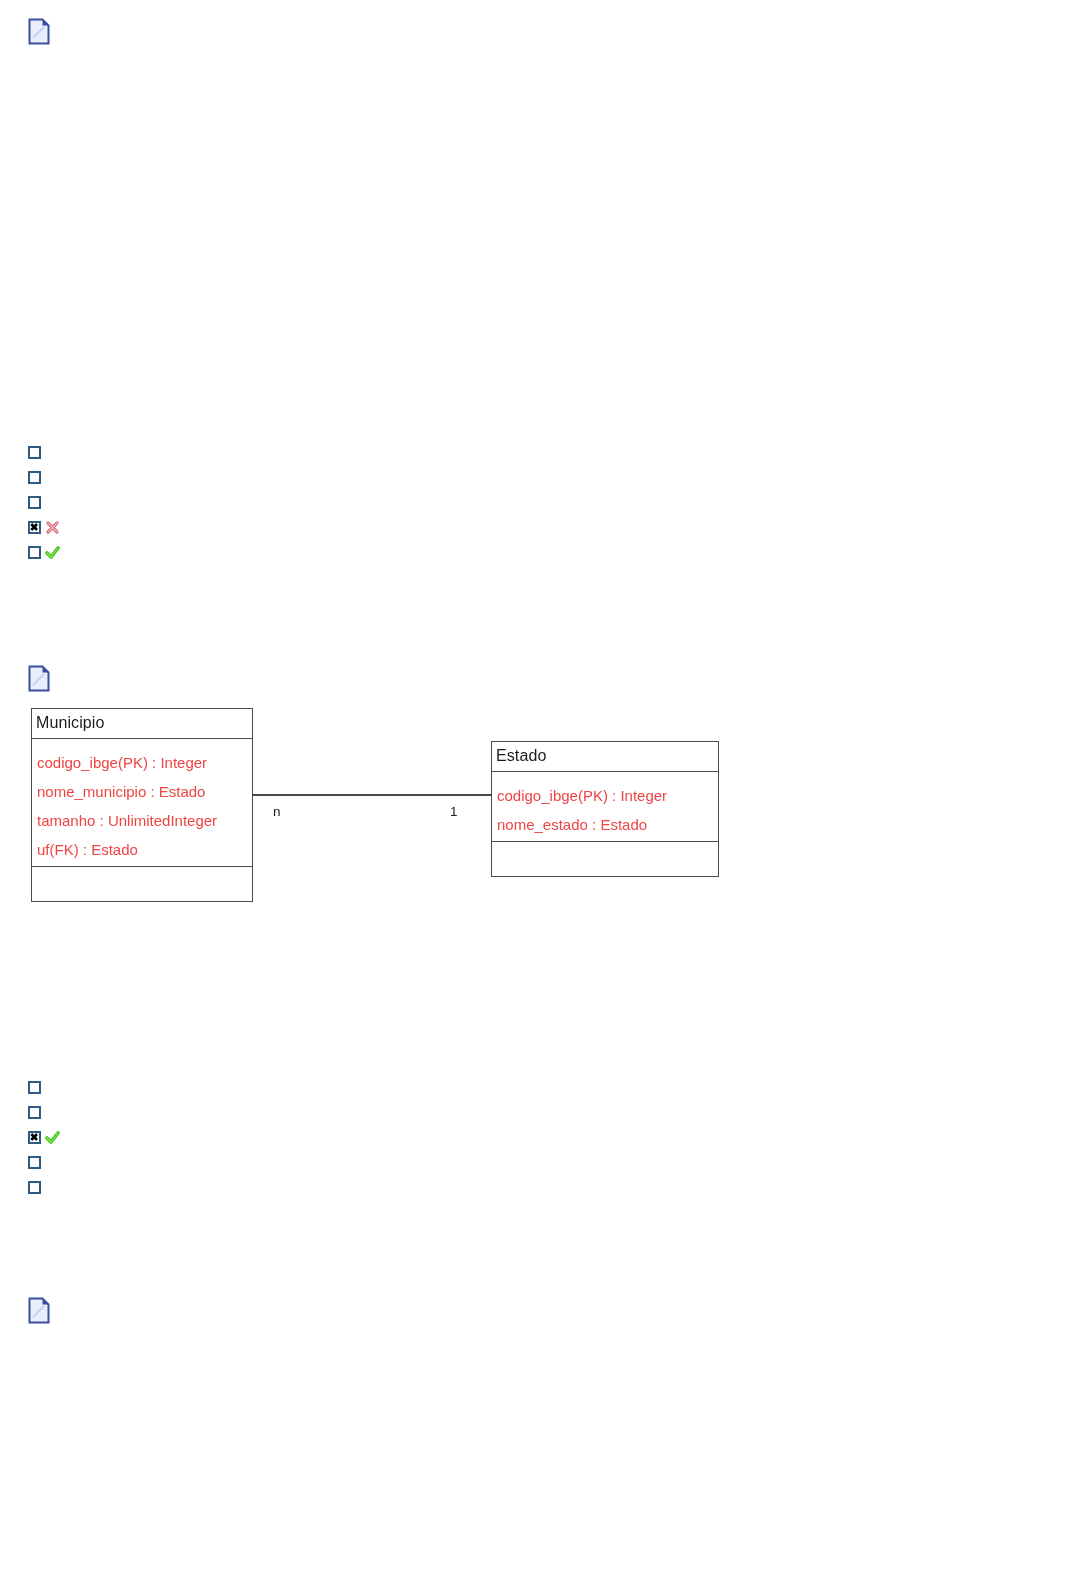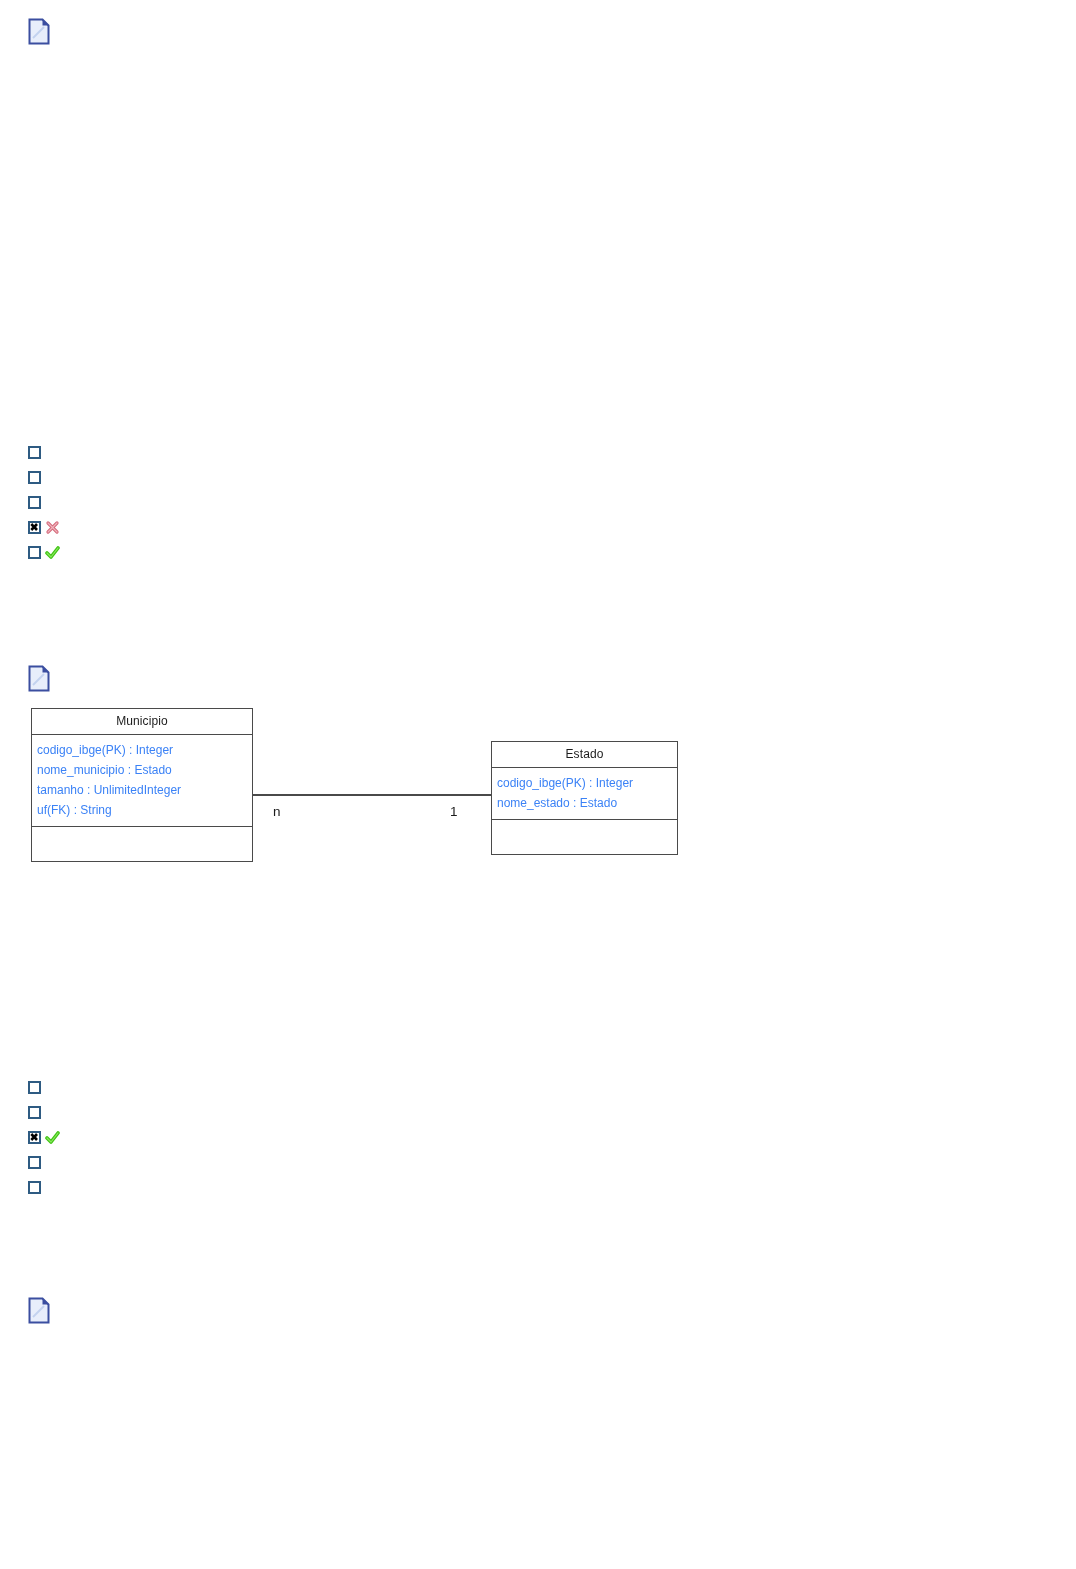--- a/index.html
+++ b/index.html
@@ -72,38 +72,39 @@
     width: 1076px;
     height: 220px;
   }
   .uml-class {
     position: absolute;
     box-sizing: border-box;
     border: 1.5px solid #4a4a4a;
     background: #ffffff;
   }
   .uml-name {
-    text-align: center;
-    font-family: "Liberation Sans", sans-serif;
-    font-size: 12px;
+    text-align: left;
+    font-family: "Liberation Sans", sans-serif;
+    font-size: 16px;
     color: #1c1c1c;
     padding: 5px 4px 6px 4px;
     border-bottom: 1.5px solid #4a4a4a;
     letter-spacing: 0.1px;
   }
   .uml-attrs {
     border-bottom: 1.5px solid #4a4a4a;
     padding: 5px 5px 6px 5px;
   }
   .uml-attr {
     font-family: "Liberation Sans", sans-serif;
-    font-size: 12px;
+    font-size: 15px;
     line-height: 20px;
-    color: #3b82f6;
+    color: #ef4444;
     white-space: nowrap;
+    margin-top: 9px;
   }
   .uml-ops {
     height: 34px;
   }
 
   .assoc-line {
     position: absolute;
     background: #4a4a4a;
     height: 1.5px;
   }
@@ -180,26 +181,26 @@
   <div class="assoc-line" style="left:250px; top:94px; width:248px;"></div>
   <div class="assoc-label" style="left:273px; top:104px;">n</div>
   <div class="assoc-label" style="left:450px; top:104px;">1</div>
 
   <div class="uml-class" style="left:31px; top:8px; width:222px;">
     <div class="uml-name">Municipio</div>
     <div class="uml-attrs">
       <div class="uml-attr">codigo_ibge(PK) : Integer</div>
       <div class="uml-attr">nome_municipio : Estado</div>
       <div class="uml-attr">tamanho : UnlimitedInteger</div>
-      <div class="uml-attr">uf(FK) : String</div>
+      <div class="uml-attr">uf(FK) : Estado</div>
     </div>
     <div class="uml-ops"></div>
   </div>
 
-  <div class="uml-class" style="left:491px; top:41px; width:187px;">
+  <div class="uml-class" style="left:491px; top:41px; width:228px;">
     <div class="uml-name">Estado</div>
     <div class="uml-attrs">
       <div class="uml-attr">codigo_ibge(PK) : Integer</div>
       <div class="uml-attr">nome_estado : Estado</div>
     </div>
     <div class="uml-ops"></div>
   </div>
 
 </div>
 

